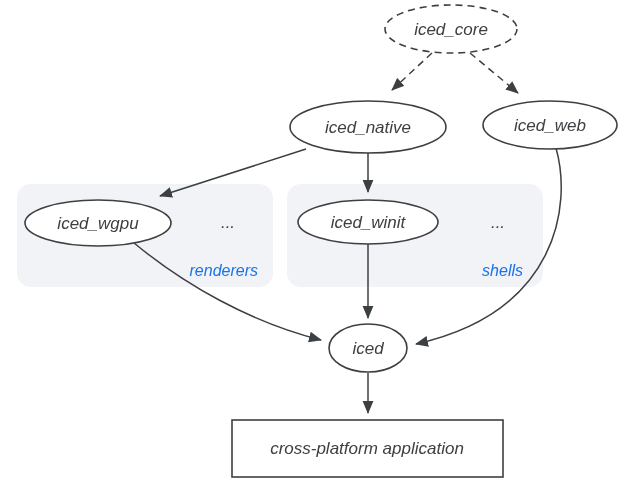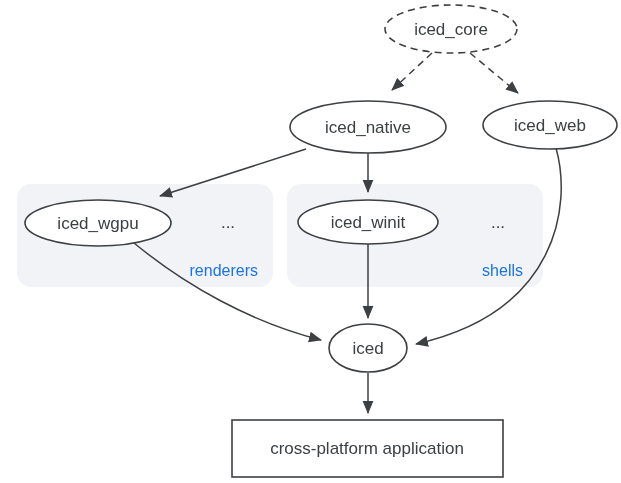--- a/index.html
+++ b/index.html
@@ -6,20 +6,21 @@
     margin: 0;
     padding: 0;
     background: #ffffff;
   }
   .stage {
     width: 621px;
     height: 483px;
     position: relative;
     background: #ffffff;
     font-family: "Liberation Sans", sans-serif;
+    font-style: italic;
   }
   svg { display: block; }
   .node-shape {
     fill: #ffffff;
     stroke: #3d4043;
     stroke-width: 1.6;
   }
   .node-shape.dashed { stroke-dasharray: 7 5; }
   .group-box { fill: #f1f3f7; stroke: none; }
   .edge {

